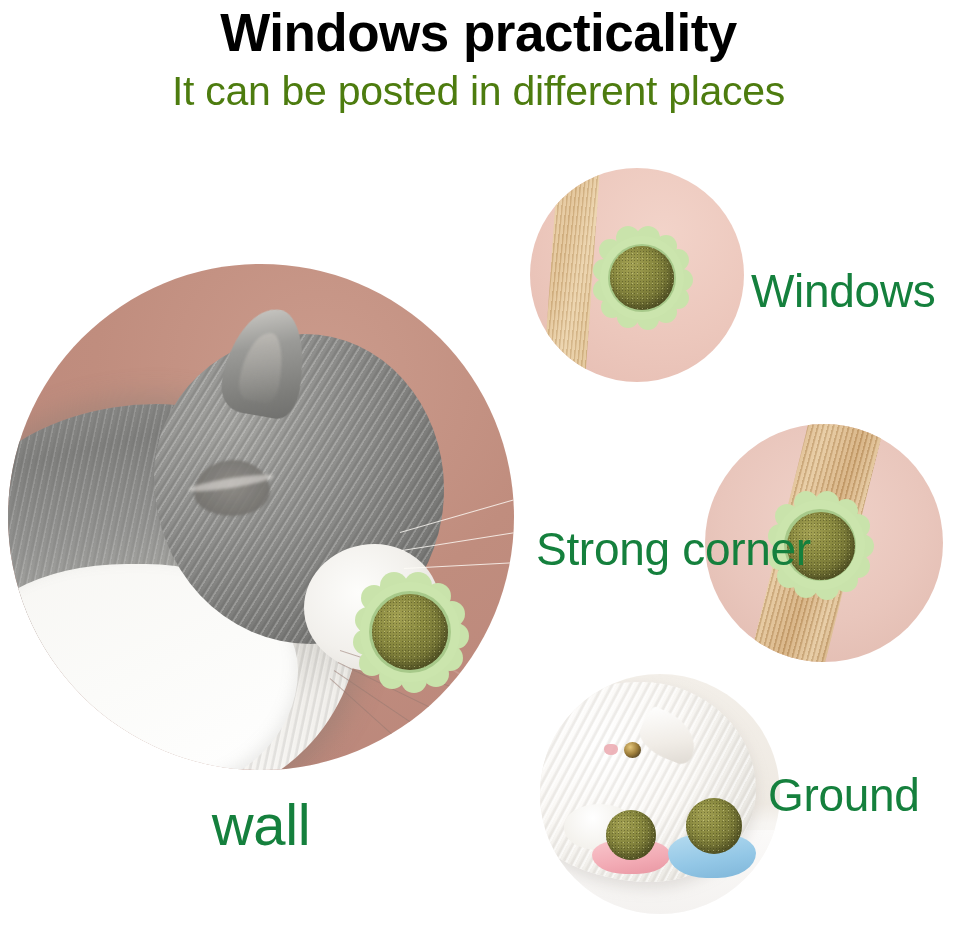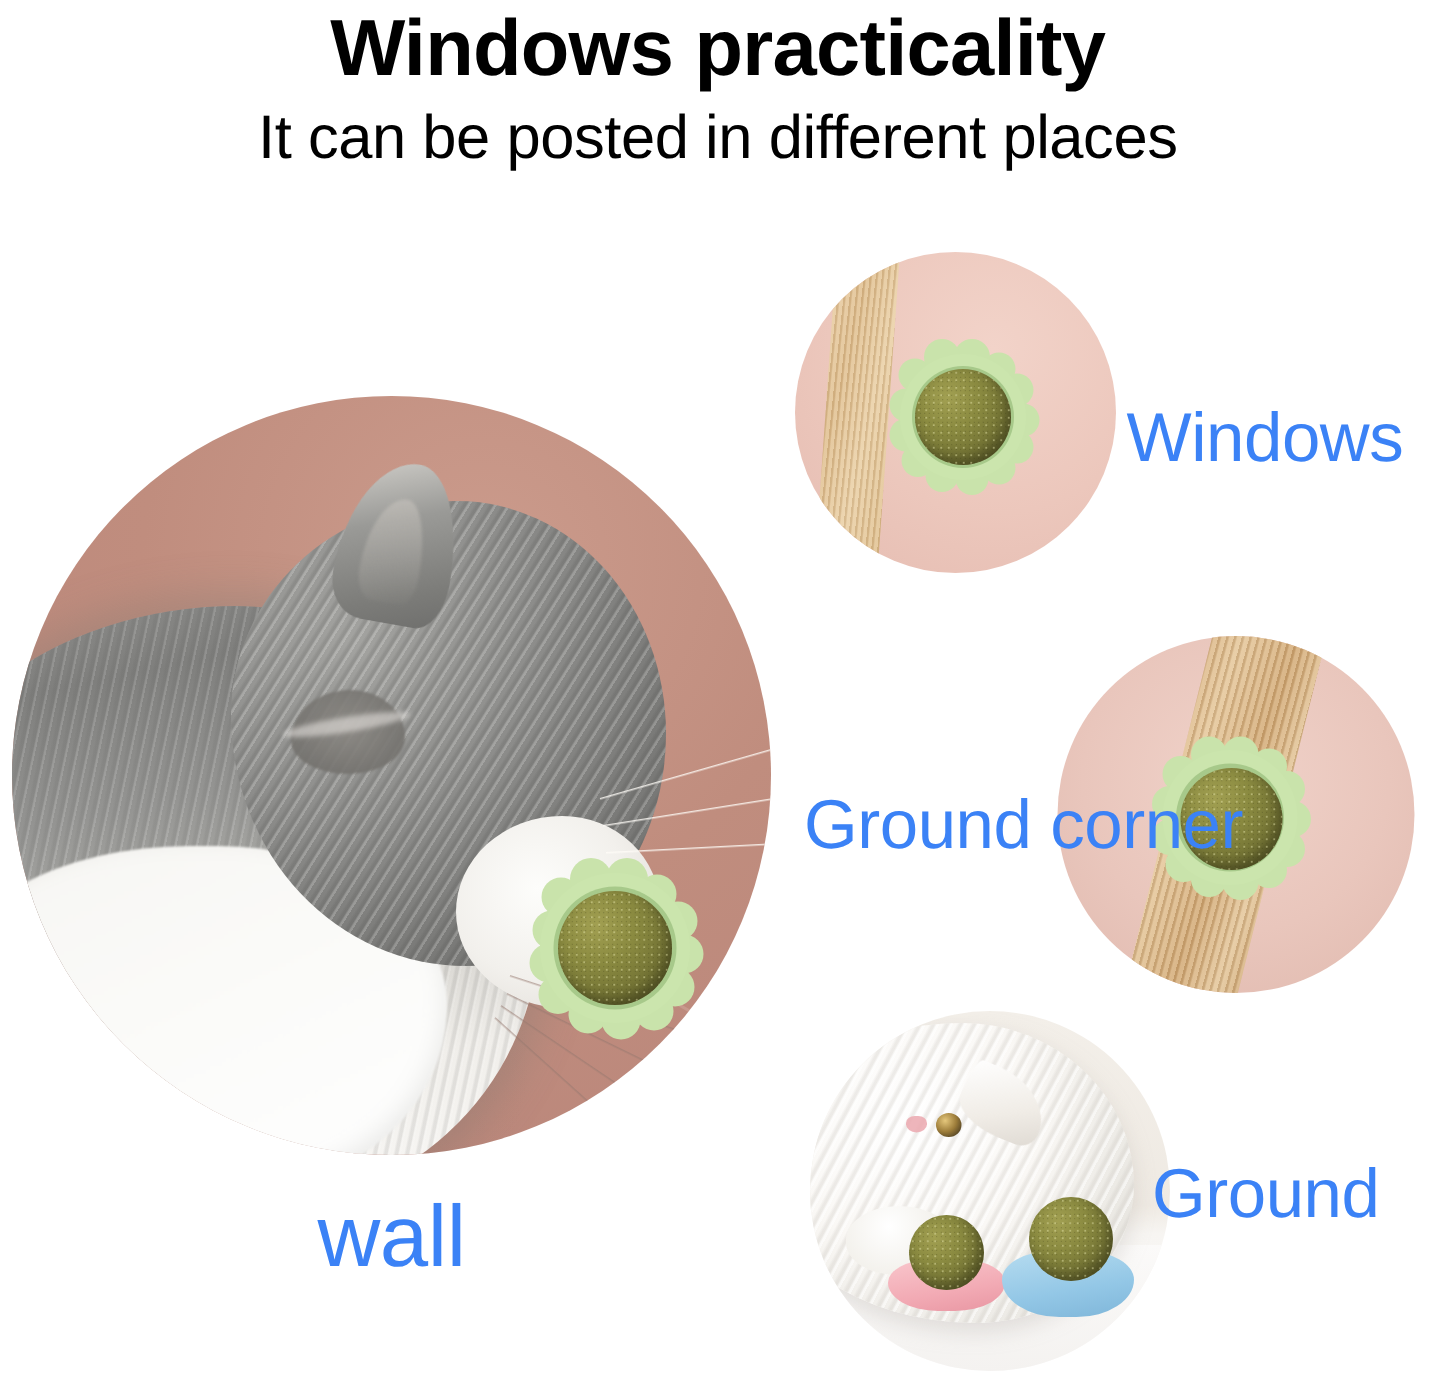--- a/index.html
+++ b/index.html
@@ -34,21 +34,21 @@
   }
   .subtitle {
     position: absolute;
     left: 0;
     top: 69px;
     width: 957px;
     text-align: center;
     font-size: 41px;
     font-weight: 400;
     line-height: 1.1;
-    color: #000000;
+    color: #4d7c0f;
     letter-spacing: -0.3px;
   }
 
   
   .photo-circle {
     position: absolute;
     border-radius: 50%;
     overflow: hidden;
   }
 
@@ -375,21 +375,21 @@
     background: linear-gradient(170deg, #b6dcf0 0%, #93c7e6 58%, #7fb6d9 100%);
     border-radius: 40% 40% 46% 46% / 46% 46% 60% 60%;
     filter: blur(0.3px);
   }
 
   
   .label {
     position: absolute;
     font-size: 46px;
     font-weight: 400;
-    color: #3b82f6;
+    color: #15803d;
     white-space: nowrap;
     letter-spacing: -0.3px;
     line-height: 1;
   }
   #label-windows { left: 751px; top: 268px; }
   #label-table   { left: 536px; top: 526px; }
   #label-ground  { left: 768px; top: 772px; }
   #label-wall {
     left: 8px;
     top: 796px;
@@ -507,21 +507,21 @@
           <circle cx="83" cy="25" r="12"></circle>
             <circle cx="64" cy="17" r="12"></circle>
           <circle cx="43" cy="17" r="12"></circle>
         </g>
         <circle cx="57" cy="59" r="45" fill="#cbe5ad"></circle>
         <circle cx="57" cy="59" r="36" fill="#a7c98a"></circle>
       </svg>
       <div class="ball" style="left:24px; top:26px; width:68px; height:68px;"></div>
     </div>
   </div>
-  <div class="label" id="label-table">Ground corner</div>
+  <div class="label" id="label-table">Strong corner</div>
 
   <div class="photo-circle" id="panel-ground">
     <div class="ground-floor"></div>
     <div class="ground-cat">
       <div class="ground-cat-fur"></div>
     </div>
     <div class="ground-cat-ear"></div>
     <div class="ground-cat-eye"></div>
     <div class="ground-cat-nose"></div>
     <div class="ground-cat-paw"></div>

